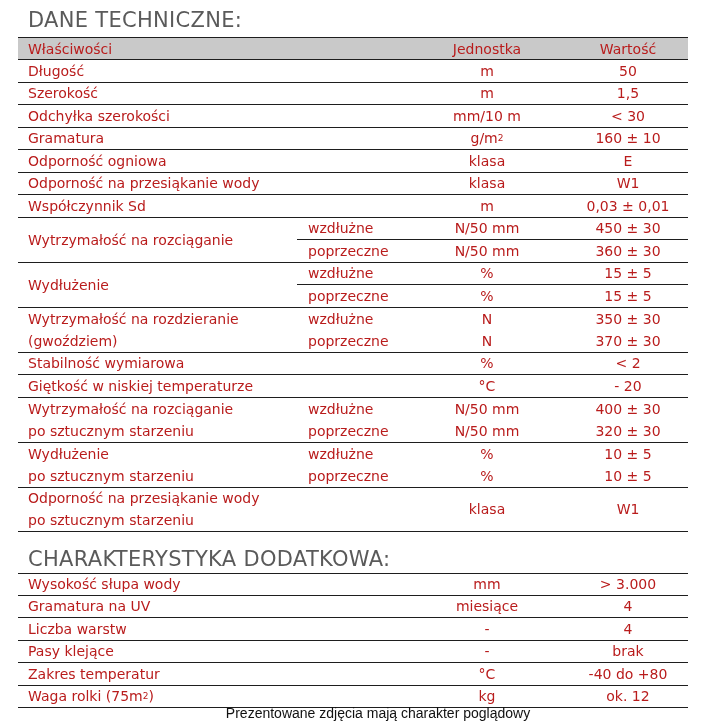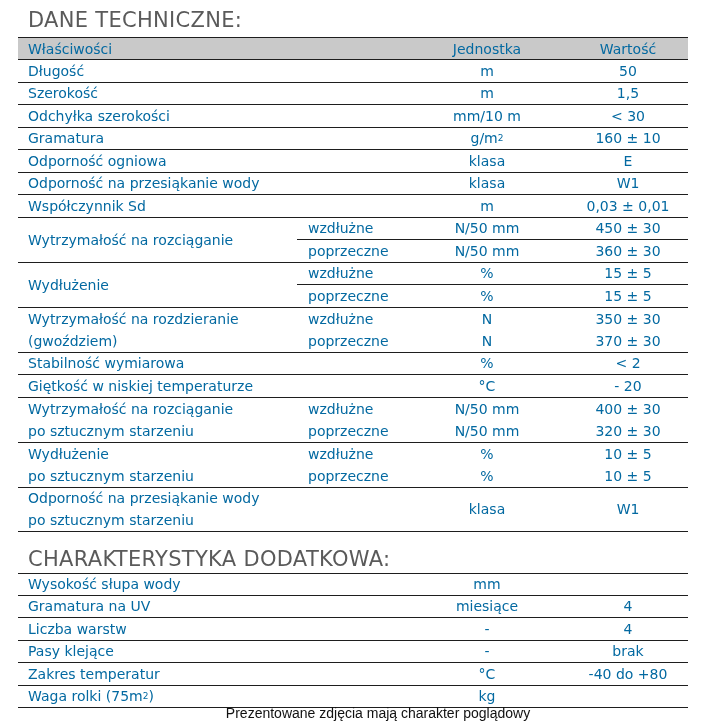--- a/index.html
+++ b/index.html
@@ -2,21 +2,21 @@
 <html><head>
 <meta charset="utf-8">
 <style>
   html, body { margin: 0; padding: 0; background: #ffffff; }
   body { width: 708px; height: 722px; position: relative; overflow: hidden;
          font-family: "DejaVu Sans", sans-serif; color: #3a3a3a; }
   .section-title { position: absolute; left: 28px; font-size: 21px; color: #5a5a5a;
                    letter-spacing: 0.3px; font-weight: normal; margin: 0; line-height: 1; }
   .tbl { position: absolute; left: 18px; width: 670px; }
   .row { position: relative; border-bottom: 1.5px solid #1e1e1e; font-size: 14px;
-         color: #0369a1; box-sizing: border-box; }
+         color: #b91c1c; box-sizing: border-box; }
   .row.top { border-top: 1.5px solid #1e1e1e; }
   .row.header { background: #c9c9c9; }
   .cell { position: absolute; top: 0; height: 100%; display: flex; align-items: center;
           white-space: nowrap; }
   .c-prop { left: 10px; }
   .c-unit { left: 388px; width: 162px; justify-content: center; }
   .c-val { left: 550px; width: 120px; justify-content: center; }
   .c-sub { left: 290px; }
   .prop-multi { line-height: 22px; }
   .subgroup { position: absolute; left: 279px; right: 0; top: 0; height: 100%; }
@@ -189,20 +189,21 @@
     <span class="cell c-val">W1</span>
   </div>
 </div>
 
 <h1 class="section-title" style="top:549px;">CHARAKTERYSTYKA DODATKOWA:</h1>
 
 <div class="tbl" style="top:573px;">
   <div class="row top" style="height:22.5px;">
     <span class="cell c-prop">Wysokość słupa wody</span>
     <span class="cell c-unit">mm</span>
+    <span class="cell c-val">&gt; 3.000</span>
   </div>
   <div class="row" style="height:22.5px;">
     <span class="cell c-prop">Gramatura na UV</span>
     <span class="cell c-unit">miesiące</span>
     <span class="cell c-val">4</span>
   </div>
   <div class="row" style="height:22.5px;">
     <span class="cell c-prop">Liczba warstw</span>
     <span class="cell c-unit">-</span>
     <span class="cell c-val">4</span>
@@ -217,16 +218,17 @@
     <span class="cell c-unit">°C</span>
     <span class="cell c-val">-40 do +80</span>
   </div>
   <div class="row" style="height:22.5px;">
     <span class="cell c-prop">
         <span>Waga rolki (75m</span>
         <sup>2</sup>
         <span>)</span>
       </span>
     <span class="cell c-unit">kg</span>
+    <span class="cell c-val">ok. 12</span>
   </div>
 </div>
 
 <div class="footer">Prezentowane zdjęcia mają charakter poglądowy</div>
 
 </body></html>

